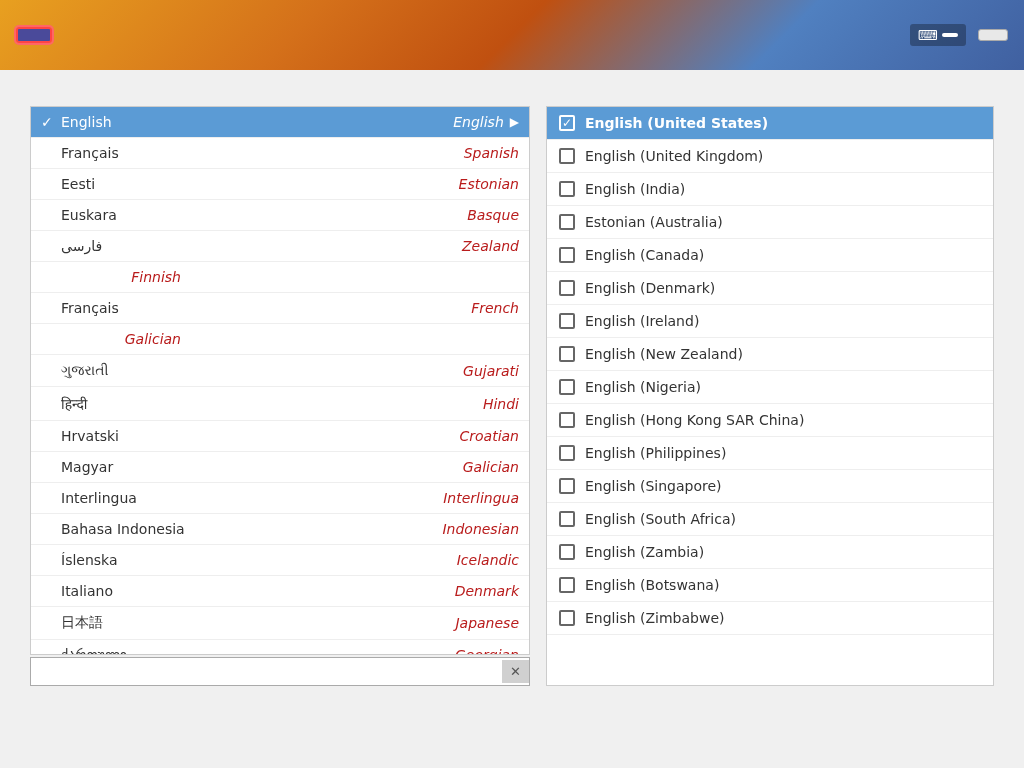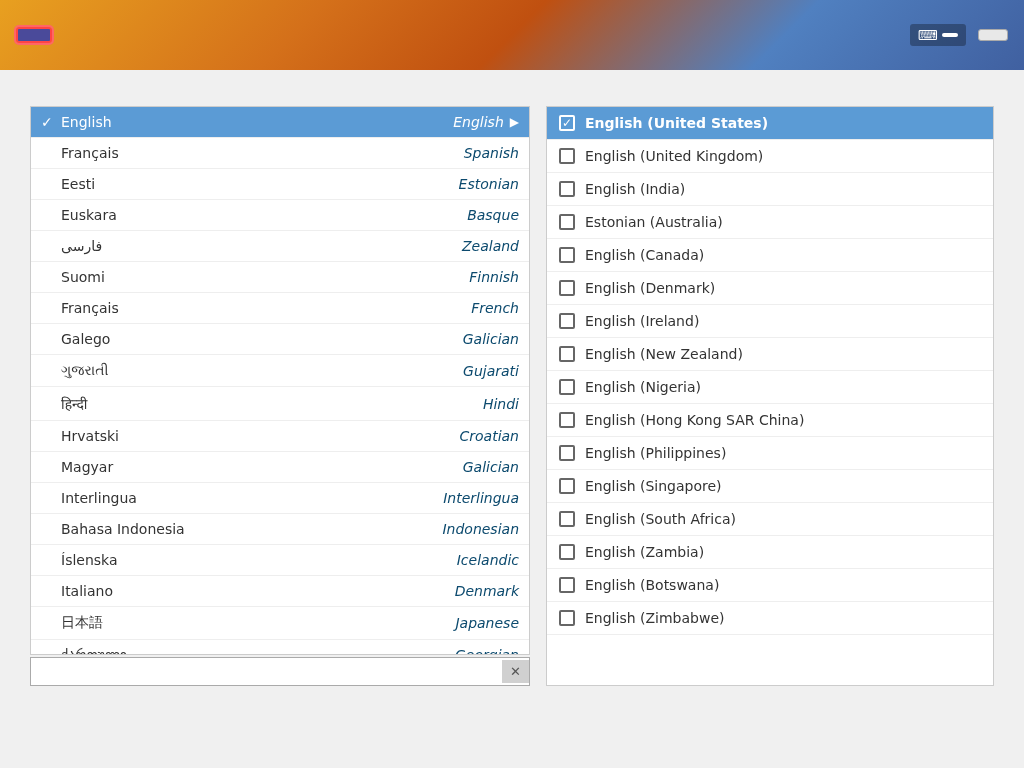--- a/index.html
+++ b/index.html
@@ -138,21 +138,21 @@
       font-size: 14px;
       flex-shrink: 0;
     }
     .lang-native {
       flex: 1;
       font-size: 14px;
       color: #333;
     }
     .lang-english {
       font-style: italic;
-      color: #0c4a6e;
+      color: #b91c1c;
       font-size: 14px;
       text-align: right;
       min-width: 120px;
     }
     .lang-item.selected .lang-native { color: white; }
     .lang-arrow {
       margin-left: 6px;
       font-size: 12px;
     }
     .search-container {
@@ -265,31 +265,29 @@
             <span class="lang-native">Euskara</span>
             <span class="lang-english">Basque</span>
           </div>
           <div class="lang-item">
             <span class="lang-check"></span>
             <span class="lang-native">فارسی</span>
             <span class="lang-english">Zealand</span>
           </div>
           <div class="lang-item">
             <span class="lang-check"></span>
-            <span class="lang-native">Suomi</span>
             <span class="lang-english">Finnish</span>
           </div>
           <div class="lang-item">
             <span class="lang-check"></span>
             <span class="lang-native">Français</span>
             <span class="lang-english">French</span>
           </div>
           <div class="lang-item">
             <span class="lang-check"></span>
-            <span class="lang-native">Galego</span>
             <span class="lang-english">Galician</span>
           </div>
           <div class="lang-item">
             <span class="lang-check"></span>
             <span class="lang-native">ગુજરાતી</span>
             <span class="lang-english">Gujarati</span>
           </div>
           <div class="lang-item">
             <span class="lang-check"></span>
             <span class="lang-native">हिन्दी</span>

